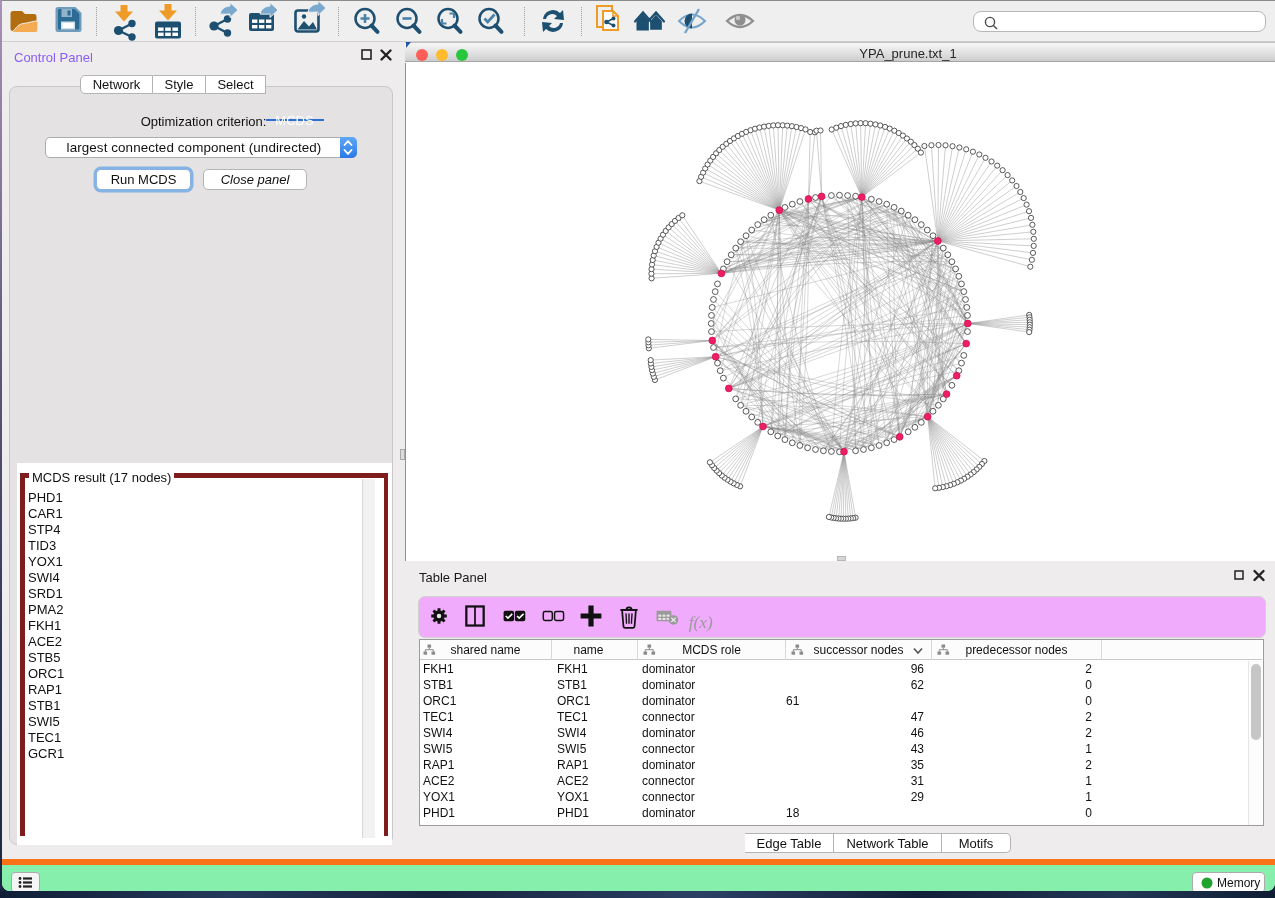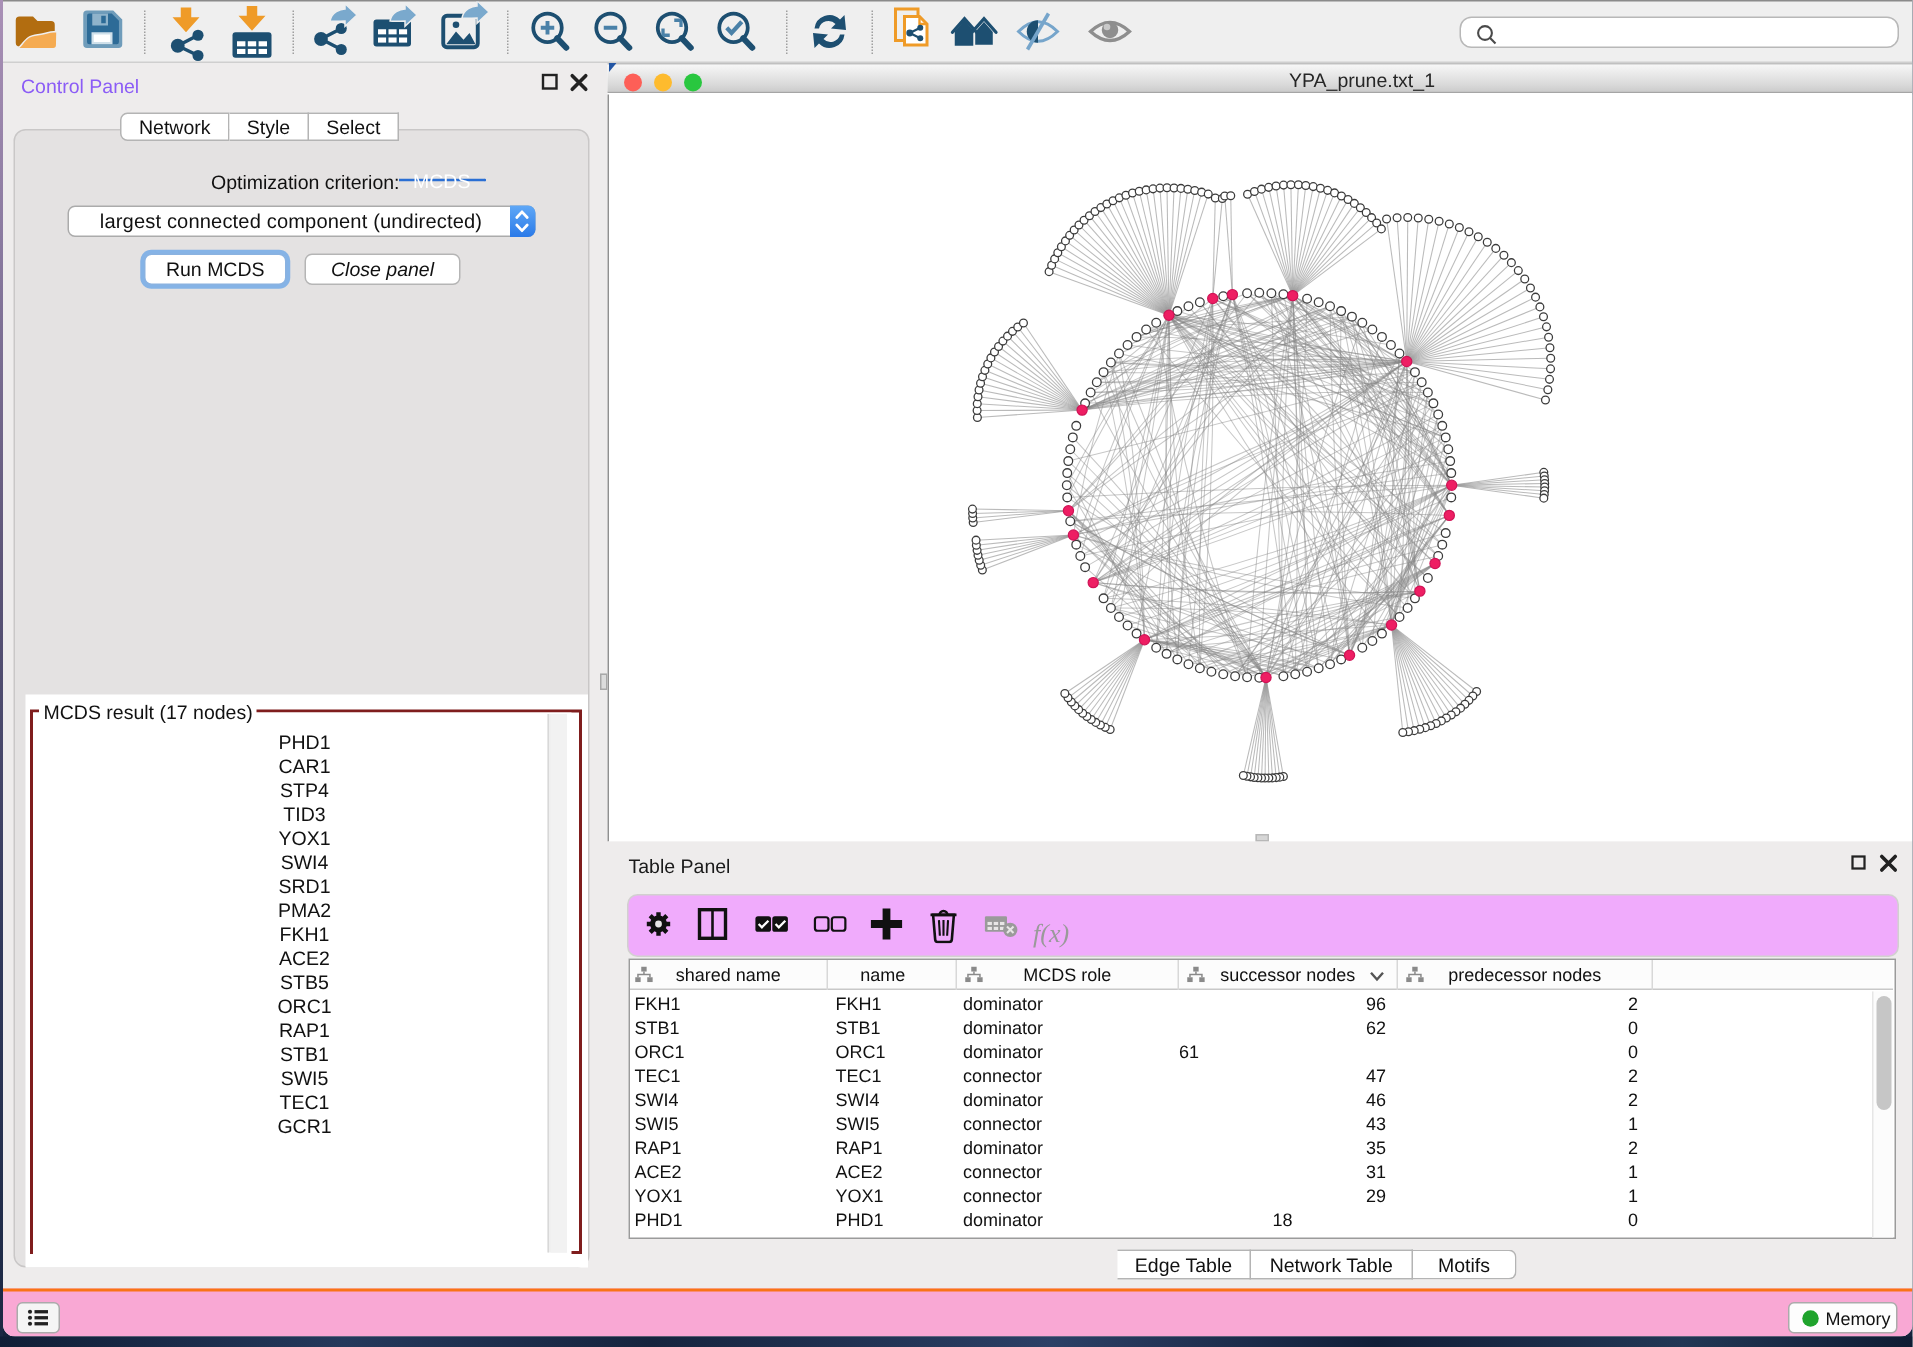--- a/index.html
+++ b/index.html
@@ -27,21 +27,21 @@
 .seg.sel { background:linear-gradient(#55a1f5,#2a7ae8); border-color:#2a6fd4; color:#fff;margin-top:44px; }
 #cp-pane { position:absolute; left:7px; top:44px; width:384px; height:759px; background:#e4e2e2; border:1px solid #c9c7c7; border-radius:8px; }
 #opt-label { position:absolute; left:0; top:72px; width:100%; text-align:center; font-size:13px; color:#111; }
 #dropdown { position:absolute; left:43px; top:95px; width:312px; height:21px; background:#fff; border:1px solid #ababab; border-radius:5px; font-size:13px; color:#111; }
 #dd-text { position:absolute; left:0; top:2px; width:296px; text-align:center; font-size:13.4px; letter-spacing:0.1px; }
 #dd-btn { position:absolute; right:-1px; top:-1px; width:17px; height:21px; border-radius:0 5px 5px 0; background:linear-gradient(#5fa8f7,#2a7ae8); }
 .btn { position:absolute; height:21px; background:#fff; border:1px solid #b5b5b5; border-radius:5px; font-size:13px; color:#111; text-align:center; line-height:19px; }
 #btn-run { left:94px; top:127px; width:95px; box-shadow:0 0 0 2.5px rgba(116,170,230,.85); border-color:#8ab2e0; }
 #btn-close { left:201px; top:127px; width:104px;font-style:italic; }
 #cp-white { position:absolute; left:15px; top:421px; width:375px; height:382px; background:#fff; }
-#groupbox { position:absolute; left:3px; top:10px; width:368px; height:363px; border:2px solid #7f1d1d;text-align:center; }
+#groupbox { position:absolute; left:3px; top:10px; width:368px; height:363px; border:5px solid #7f1d1d; }
 #gb-label { position:absolute; left:4px; top:-8px; background:#fff; padding:0 3px; font-size:13px; color:#111; z-index:3; }
 #gb-list { position:absolute; left:0px; top:0px; width:359px; height:361px; background:#fff; font-size:13px; color:#111; line-height:16px; padding:12px 0 0 3px; }
 #gb-sb { position:absolute; right:8px; top:1px; width:13px; height:359px; background:#efefef; border-left:1px solid #d8d8d8; }
 #gb-sb .thumb { position:absolute; left:1px; top:0px; width:11px; height:359px; background:#f2f2f2; }
 
 #vsplit { left:398px; top:449px; width:7px; height:13px; background:transparent; }
 #vsplit .h { position:absolute; left:0px; top:0px; width:5px; height:11px; background:#dcdcdc; border:1px solid #a8a8a8; }
 
 #netwin { left:403px; top:42px; width:870px; height:519px; background:#fff; }
 #net-title { position:absolute; left:0; top:0; width:870px; height:20px; background:linear-gradient(#f7f7f7,#d9d9d9 75%,#cccccc); border-bottom:1px solid #a5a5a5; border-top:1px solid #c0c0c0; }
@@ -57,21 +57,21 @@
 #tp-header { position:absolute; left:0; top:0; width:842px; height:20px; background:#fcfcfc; border-bottom:1px solid #c8c8c8; font-size:12px; color:#111; }
 .hcell { position:absolute; top:0; height:20px; border-right:1px solid #d8d8d8; }
 .hlabel { position:absolute; top:3px; width:100%; text-align:center; }
 .rows { position:absolute; left:0; top:21px; width:842px; font-size:12px; color:#111; }
 .tr { position:absolute; height:16px; width:842px; }
 .td { position:absolute; top:1px; }
 #tp-sb { position:absolute; right:1px; top:21px; width:14px; height:164px; background:#fcfcfc; border-left:1px solid #e6e6e6; }
 #tp-sb .thumb { position:absolute; left:1.5px; top:3px; width:10px; height:76px; background:#c6c6c6; border-radius:5px; }
 #tp-tabs { position:absolute; left:258px; top:272px; height:20px; display:flex; font-size:13px; }
 
-#statusbar { left:0; top:859px; width:1273px; height:32px; background:#f9a8d4; border-top:2px solid #f97316;text-align:center; }
+#statusbar { left:0; top:859px; width:1273px; height:32px; background:#86efac; border-top:6px solid #f97316;text-align:center; }
 #sb-list { position:absolute; left:9px; top:7px; width:29px; height:21px; background:#f5f5f5; border:1px solid #ababab; border-radius:4px; }
 #sb-mem { position:absolute; right:10px; top:7px; width:73px; height:21px; background:#fdfdfd; border:1px solid #ababab; border-radius:4px; font-size:12px; color:#111; }
 </style>
 </head>
 <body>
 <div id="stage">
 <div id="app" class="abs">
 
   <div id="toolbar" class="abs">
     <svg class="ticon" style="left:5px" width="34" height="42" viewBox="0 0 34 42">
@@ -1147,21 +1147,21 @@
               <div class="td" style="left:3px">YOX1</div>
               <div class="td" style="left:137px">YOX1</div>
               <div class="td" style="left:222px">connector</div>
               <div class="td" style="left:366px;width:138px;text-align:right">29</div>
               <div class="td" style="left:512px;width:160px;text-align:right">1</div>
             </div>
 <div class="tr" style="top:144px">
               <div class="td" style="left:3px">PHD1</div>
               <div class="td" style="left:137px">PHD1</div>
               <div class="td" style="left:222px">dominator</div>
-              <div class="td" style="left:366px;width:138px;text-align:center">18</div>
+              <div class="td" style="left:366px;width:138px;text-align:left">18</div>
               <div class="td" style="left:512px;width:160px;text-align:right">0</div>
             </div>
           </div>
       <div id="tp-sb">
             <div class="thumb"></div>
           </div>
     </div>
     <div id="tp-tabs">
       <div class="seg sel" style="width:82px">Node Table</div>
       <div class="seg" style="width:89px">Edge Table</div>

